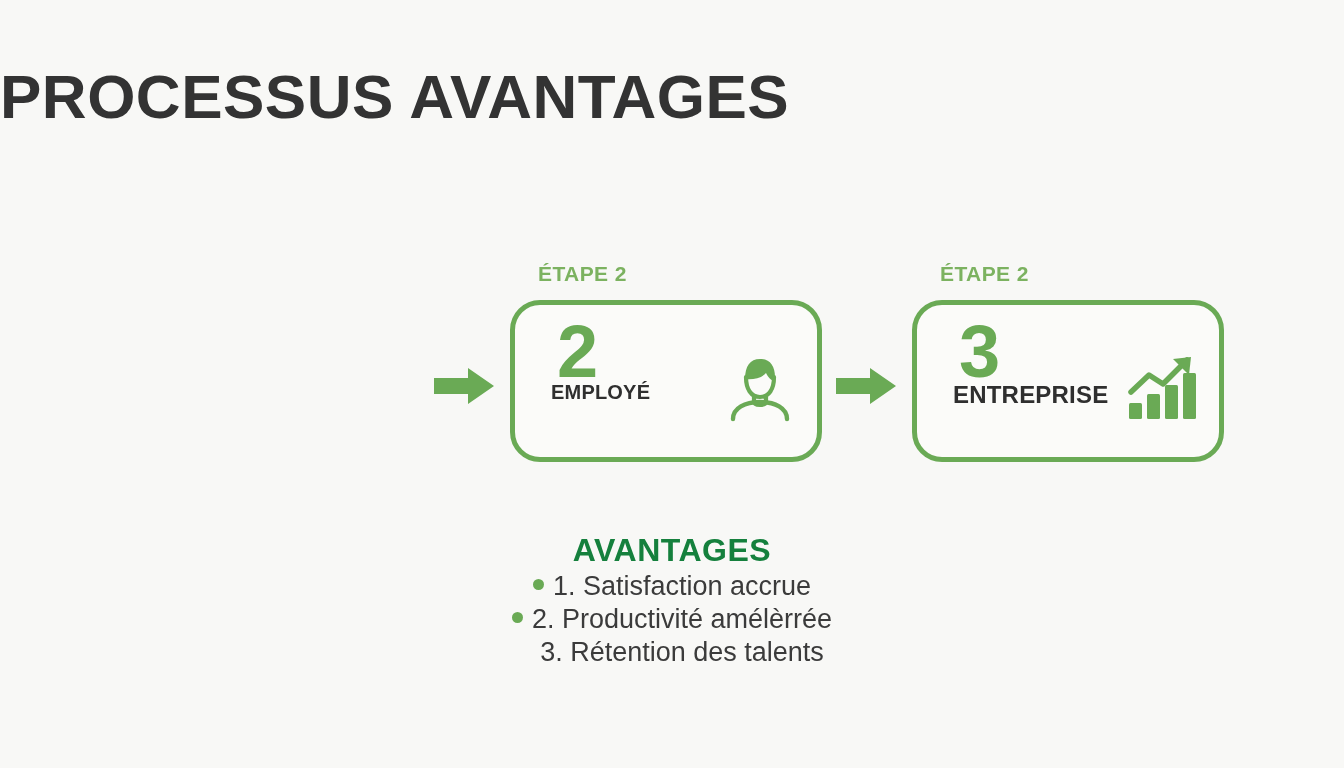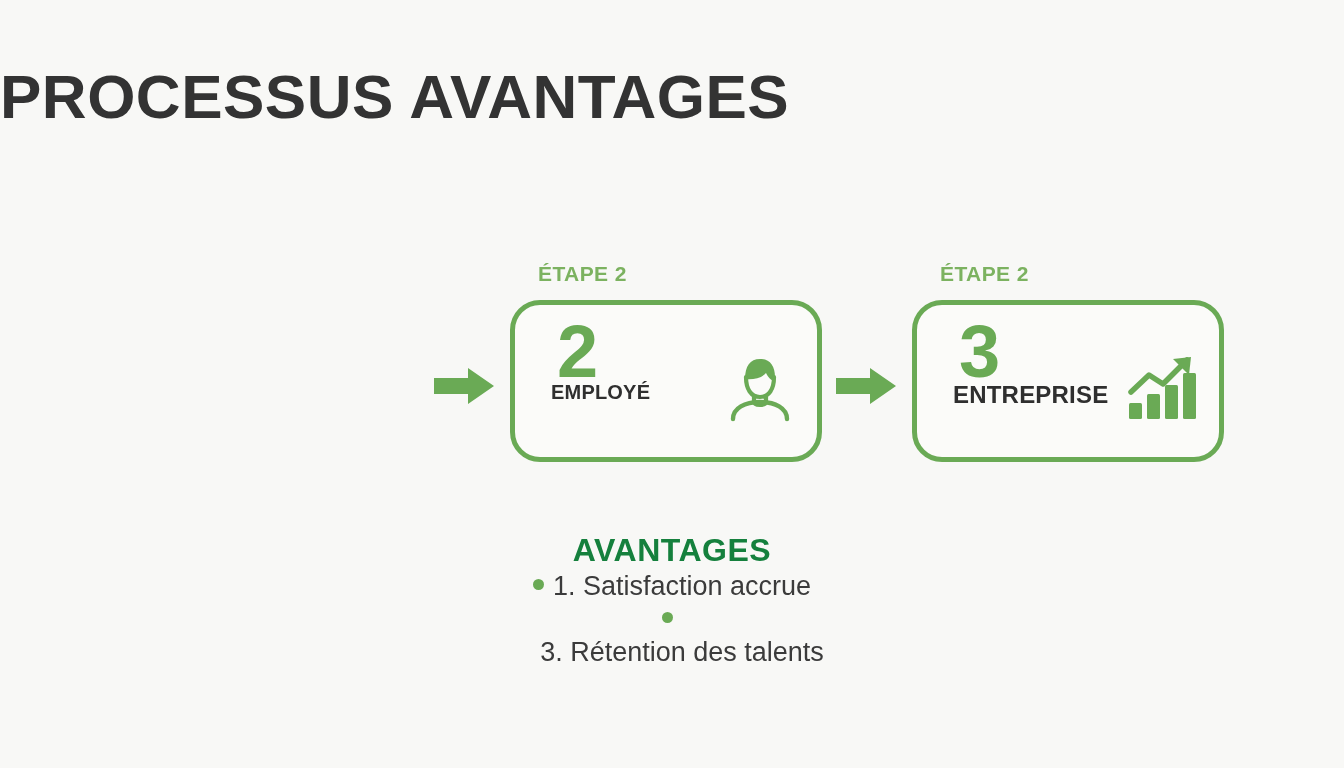--- a/index.html
+++ b/index.html
@@ -232,21 +232,21 @@
     </svg>
   </div>
 
   <div class="benefits">
     <div class="benefits-title">AVANTAGES</div>
     <ul class="benefits-list">
       <li class="benefit-item">
         <span class="bullet"></span><span>1. Satisfaction accrue</span>
       </li>
       <li class="benefit-item">
-        <span class="bullet"></span>
+        <span class="bullet"></span><span>2. Productivité amélèrrée</span>
       </li>
       <li class="benefit-item">
         <span class="bullet hidden"></span><span>3. Rétention des talents</span>
       </li>
     </ul>
   </div>
 
 </div>
 
 </body></html>

